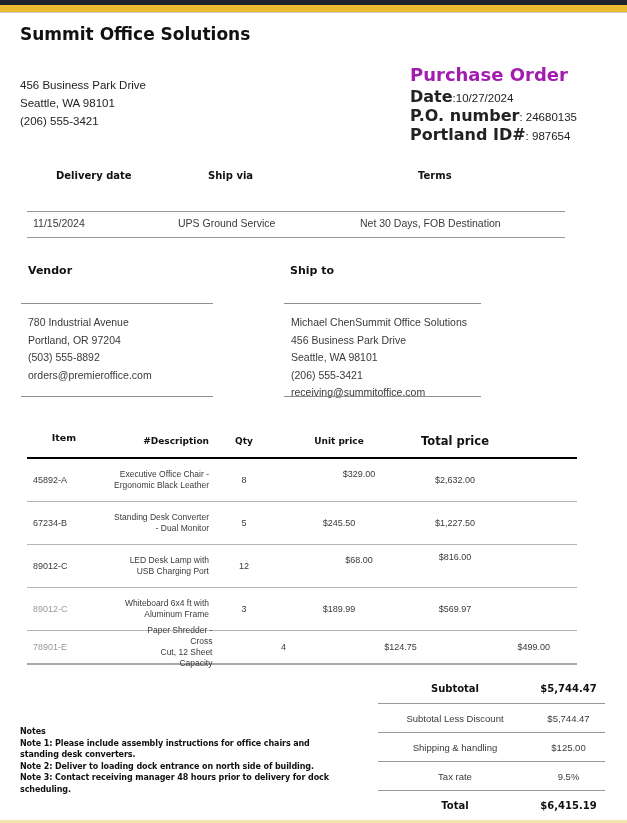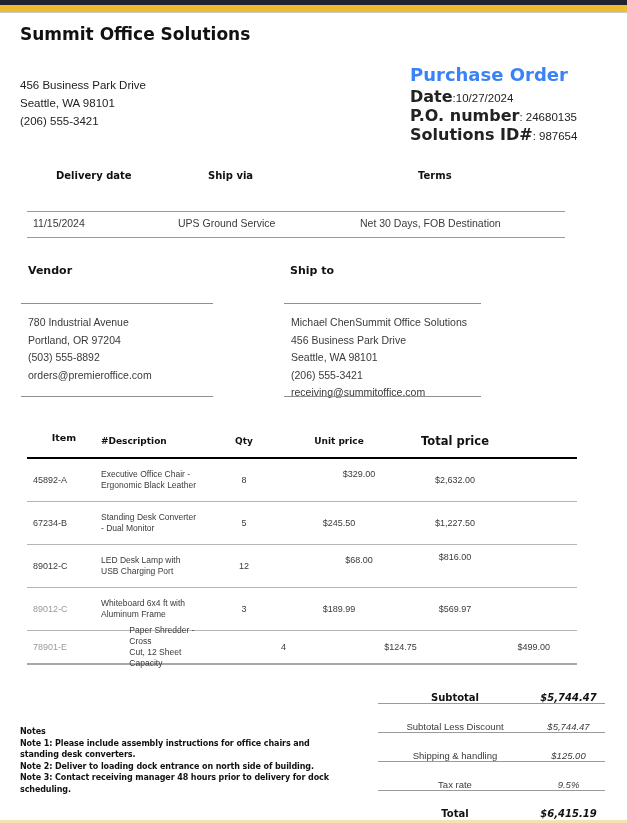--- a/index.html
+++ b/index.html
@@ -16,21 +16,21 @@
   
   .bar-top-dark { top:0; left:0; width:100%; height:5px; background:#20242c; }
   .bar-top-gold { top:5px; left:0; width:100%; height:8px; background:#edbd31; border-bottom:1px solid #c9c9c9; }
   .bar-bottom-gold { bottom:0; left:0; width:100%; height:3px; background:#f3e3ae; }
 
   
   .company-name { top:24px; left:20px; font-family:"DejaVu Sans", sans-serif; font-size:17px; font-weight:bold; color:#111; }
   .company-address { top:76px; left:20px; font-size:11.5px; line-height:18px; color:#222; }
 
   .po-block { top:64px; left:410px; }
-  .po-title { font-family:"DejaVu Sans", sans-serif; font-size:18px; font-weight:bold; color:#3b82f6; margin-bottom:3px; }
+  .po-title { font-family:"DejaVu Sans", sans-serif; font-size:18px; font-weight:bold; color:#a21caf; margin-bottom:3px; }
   .po-line { font-size:11.5px; line-height:17px; color:#222; }
   .po-line b { font-family:"DejaVu Sans", sans-serif; font-size:16px; }
 
   
   .ship-header { top:170px; font-size:10px; font-weight:bold; font-family:"DejaVu Sans", sans-serif; color:#111; }
   .sh-1 { left:56px; } .sh-2 { left:208px; } .sh-3 { left:418px; }
   .hline { height:0; border-top:1.5px solid #9a9a9a; }
   .ship-line-1 { top:211px; left:27px; width:538px; }
   .ship-line-2 { top:237px; left:27px; width:538px; }
   .ship-value { top:217px; font-size:10.5px; color:#3a3a3a; }
@@ -43,42 +43,42 @@
   .party-line-top-r { top:303px; left:284px; width:197px; border-top:1.5px solid #8f8f8f; }
   .party-lines { top:314px; font-size:10.5px; line-height:17.5px; color:#3a3a3a; }
   .pl-vendor { left:28px; } .pl-shipto { left:291px; }
   .party-line-bot-l { top:396px; left:21px;  width:192px; border-top:1.5px solid #8f8f8f; }
   .party-line-bot-r { top:396px; left:284px; width:197px; border-top:1.5px solid #8f8f8f; }
 
   
   .items { top:425px; left:27px; width:550px; }
   .irow { display:flex; align-items:center; }
   .irow .c1 { width:74px;  text-align:center; }
-  .irow .c2 { width:108px; text-align:left; }
+  .irow .c2 { width:108px; text-align:right; }
   .irow .c3 { width:70px;  text-align:center; }
   .irow .c4 { width:120px; text-align:center; }
   .irow .c5 { width:112px; text-align:center; }
   .items-head { height:34px; border-bottom:2px solid #000000; font-family:"DejaVu Sans", sans-serif; font-weight:bold; color:#111; }
   .items-head .c1 { font-size:9.5px; position:relative; top:-4px; }
   .items-head .c2, .items-head .c3, .items-head .c4 { font-size:9px; }
   .items-head .c5 { font-size:11.5px; }
   .items-row { height:43px; border-bottom:1.5px solid #b5b5b5; font-size:9px; color:#3a3a3a; }
   .items-row.last { height:34px; border-bottom:2px solid #a8a8a8;gap:44px; }
   .items-row .c1 { text-align:left; padding-left:6px; }
   .items-row .c2 { font-size:8.5px; line-height:11px; }
   .code-gray { color:#9a9a9a; }
   .raise { position:relative; top:-6px;margin-left:40px; }
   .raise-more { position:relative; top:-9px; }
 
   
   .totals { top:674px; left:378px; width:227px; }
-  .trow { display:flex; align-items:flex-end; height:29px; border-top:1.5px solid #9a9a9a; }
+  .trow { display:flex; align-items:center; height:29px; border-top:1.5px solid #9a9a9a; }
   .trow.first { border-top:none; }
   .trow .tl { width:154px; text-align:center; font-size:9.5px; color:#3a3a3a; }
-  .trow .tv { width:73px;  text-align:center; font-size:9.5px; color:#3a3a3a;font-style:italic; }
+  .trow .tv { width:73px;  text-align:center; font-size:9.5px; color:#3a3a3a; }
   .trow.strong .tl, .trow.strong .tv { font-family:"DejaVu Sans", sans-serif; font-weight:bold; font-size:10px; color:#111; }
 
   
   .notes { top:726px; left:20px; width:330px; font-family:"DejaVu Sans", sans-serif; font-weight:bold; font-size:8px; line-height:11.5px; color:#111; letter-spacing:-0.1px; }
 </style>
 </head>
 <body>
 
 <div class="abs bar-top-dark"></div>
 <div class="abs bar-top-gold"></div>
@@ -88,21 +88,21 @@
 <div class="abs company-address">
   <div>456 Business Park Drive</div>
   <div>Seattle, WA 98101</div>
   <div>(206) 555-3421</div>
 </div>
 
 <div class="abs po-block">
   <div class="po-title">Purchase Order</div>
   <div class="po-line"><b>Date</b><span>:10/27/2024</span></div>
   <div class="po-line"><b>P.O. number</b><span>: 24680135</span></div>
-  <div class="po-line"><b>Solutions ID#</b><span>: 987654</span></div>
+  <div class="po-line"><b>Portland ID#</b><span>: 987654</span></div>
 </div>
 
 <div class="abs ship-header sh-1">Delivery date</div>
 <div class="abs ship-header sh-2">Ship via</div>
 <div class="abs ship-header sh-3">Terms</div>
 <div class="abs hline ship-line-1"></div>
 <div class="abs ship-value sv-1">11/15/2024</div>
 <div class="abs ship-value sv-2">UPS Ground Service</div>
 <div class="abs ship-value sv-3">Net 30 Days, FOB Destination</div>
 <div class="abs hline ship-line-2"></div>

